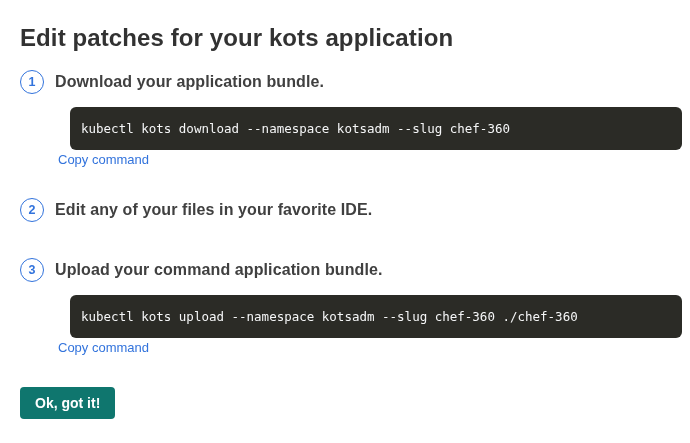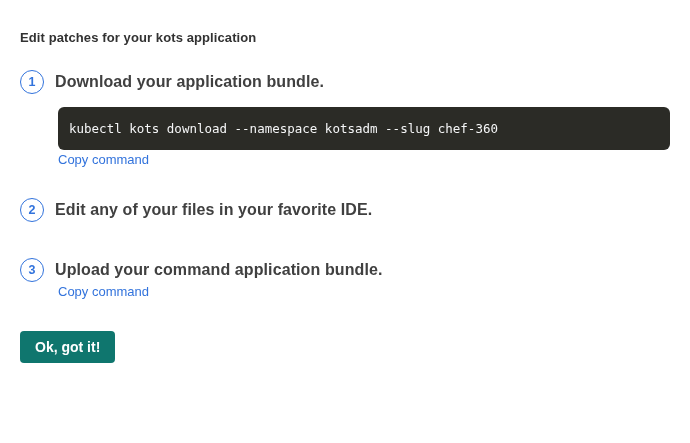--- a/index.html
+++ b/index.html
@@ -8,21 +8,21 @@
     width: 690px;
     height: 443px;
     background: #ffffff;
     font-family: "Liberation Sans", "DejaVu Sans", sans-serif;
     color: #323232;
     overflow: hidden;
   }
   .panel { padding: 28px 20px 0 20px; }
 
   .page-title {
-    font-size: 13px;
+    font-size: 24px;
     line-height: 20px;
     font-weight: 700;
     color: #323232;
     margin: 0;
     letter-spacing: 0.1px;
   }
 
   .step { margin: 0; }
   .step-1 { margin-top: 22px; }
   .step-2 { margin-top: 30px; }
@@ -59,20 +59,21 @@
 
   .code-block {
     margin-top: 13px;
     width: 612px;
     height: 43px;
     background: #2b2b26;
     border-radius: 6px;
     display: flex;
     align-items: center;
     padding: 0 11px;
+    margin-left: 12px;
   }
   .code-block code {
     font-family: "DejaVu Sans Mono", "Liberation Mono", monospace;
     font-size: 12.5px;
     color: #f5f6f7;
     white-space: pre;
   }
 
   .copy-link {
     display: inline-block;
@@ -124,20 +125,23 @@
       <span class="step-heading">Edit any of your files in your favorite IDE.</span>
     </div>
   </div>
 
   <div class="step step-3">
     <div class="step-header">
       <span class="step-circle">3</span>
       <span class="step-heading">Upload your command application bundle.</span>
     </div>
     <div class="step-body">
+      <div class="code-block">
+          <code>kubectl kots upload --namespace kotsadm --slug chef-360 ./chef-360</code>
+        </div>
       <a href="#" class="copy-link">Copy command</a>
     </div>
   </div>
 
   <div class="footer">
     <button class="ok-button">Ok, got it!</button>
   </div>
 
 </div>
 

